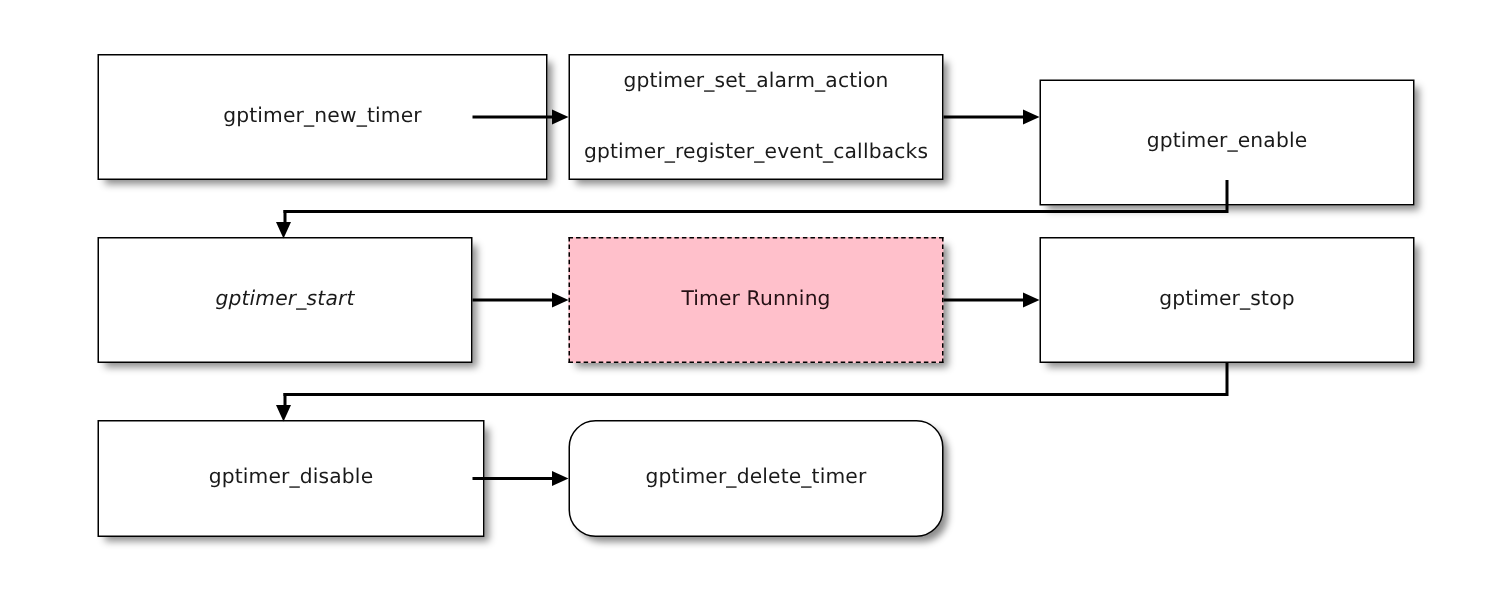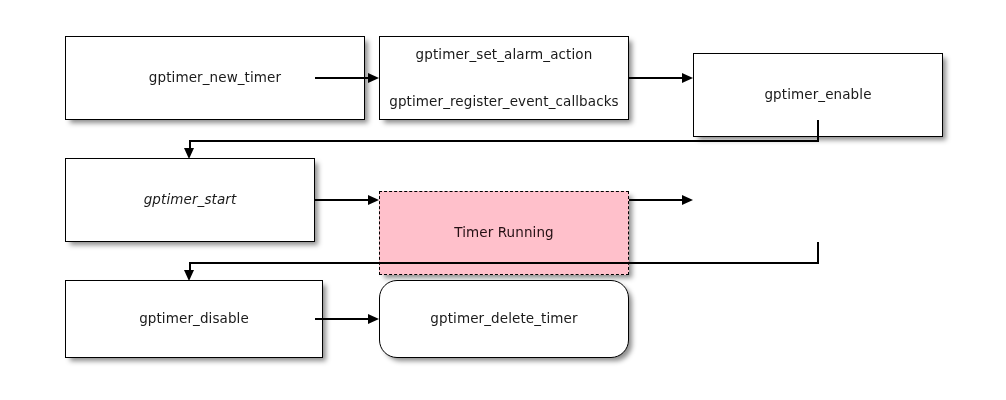--- a/index.html
+++ b/index.html
@@ -77,24 +77,27 @@
   </div>
 
   <div class="node" style="left:693px; top:36px; width:250px; height:84px;margin-top:17px;">
     <span class="line">gptimer_enable</span>
   </div>
 
   <div class="node" style="left:65px; top:158px; width:250px; height:84px;font-style:italic;">
     <span class="line">gptimer_start</span>
   </div>
 
-  <div class="node state" style="left:379px; top:158px; width:250px; height:84px;margin-top:33px;">
+  <div class="node state" style="left:379px; top:158px; width:250px; height:84px;">
     <span class="line">Timer Running</span>
   </div>
 
+  <div class="node" style="left:693px; top:158px; width:250px; height:84px;">
+    <span class="line">gptimer_stop</span>
+  </div>
 
   <div class="node" style="left:65px; top:280px; width:258px; height:78px;text-align:right;">
     <span class="line">gptimer_disable</span>
   </div>
 
   <div class="node" style="left:379px; top:280px; width:250px; height:78px;border-radius:18px;">
     <span class="line">gptimer_delete_timer</span>
   </div>
 
   <div class="edge-h" style="left:315px; top:77px; width:53px;"></div>

